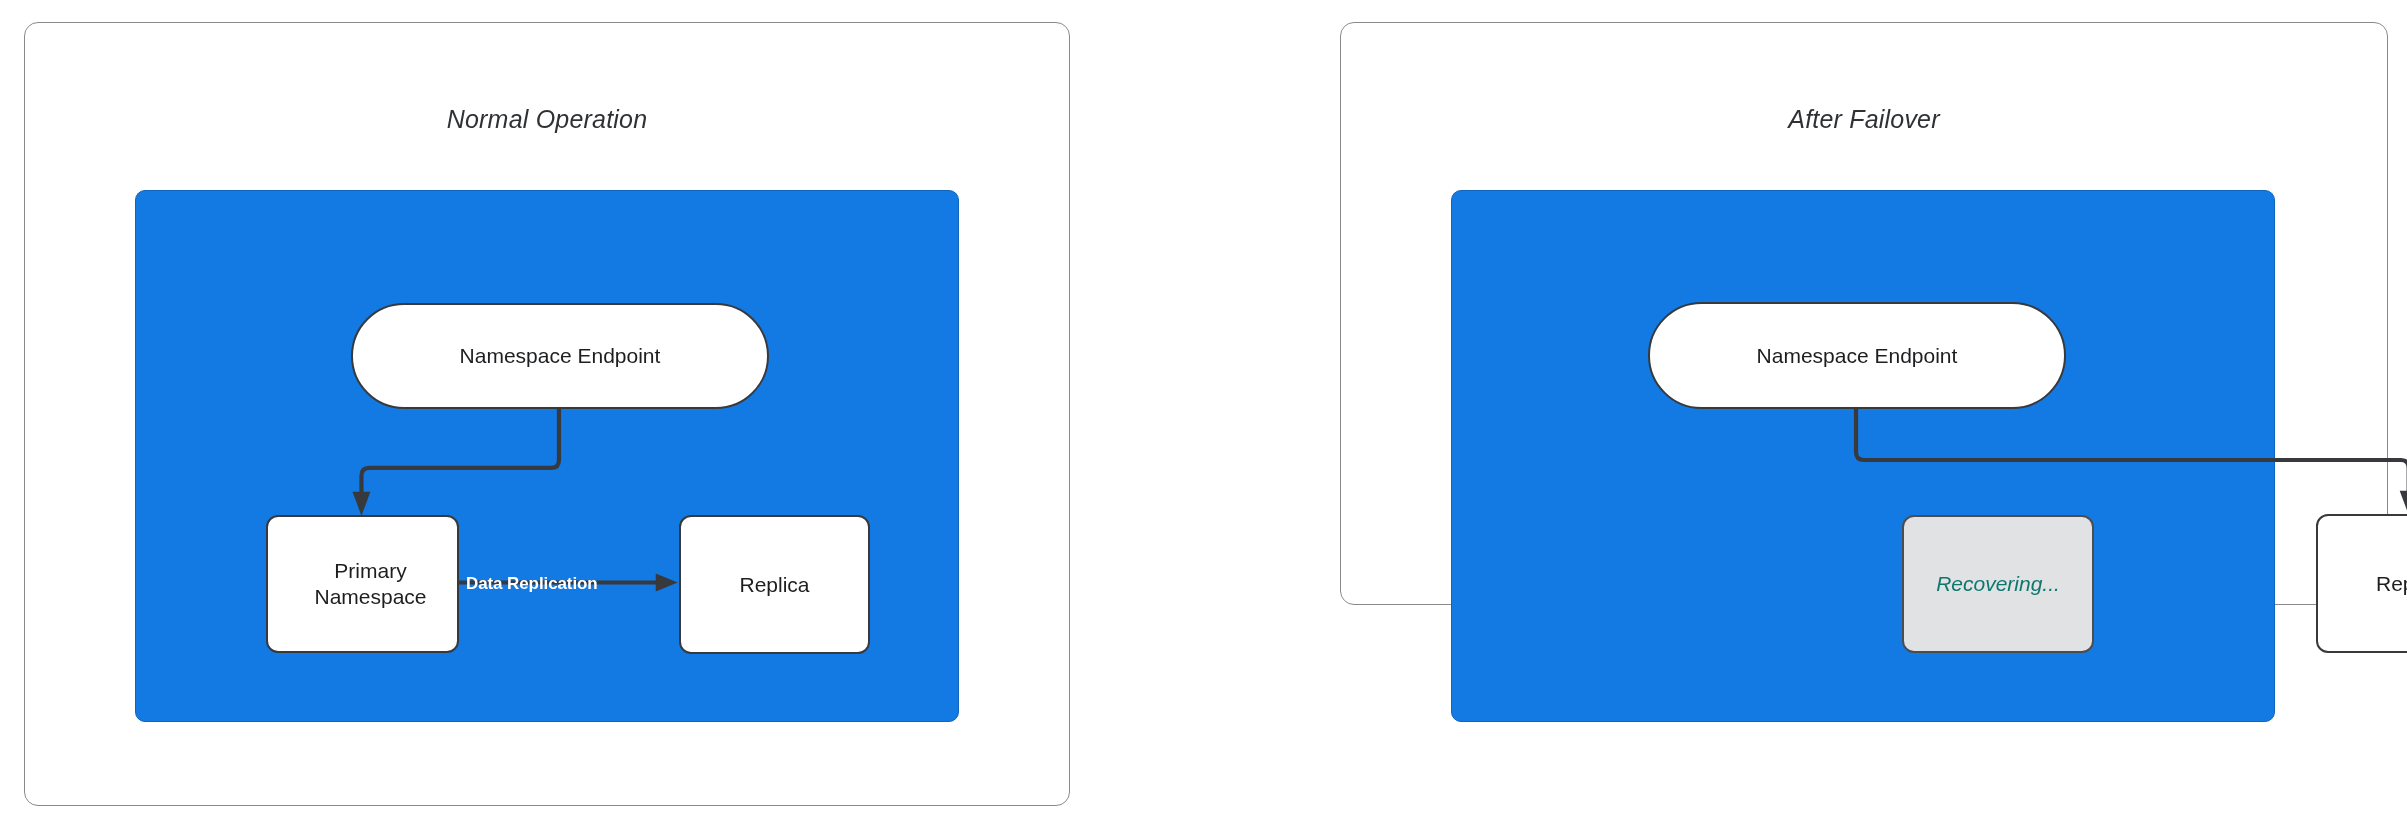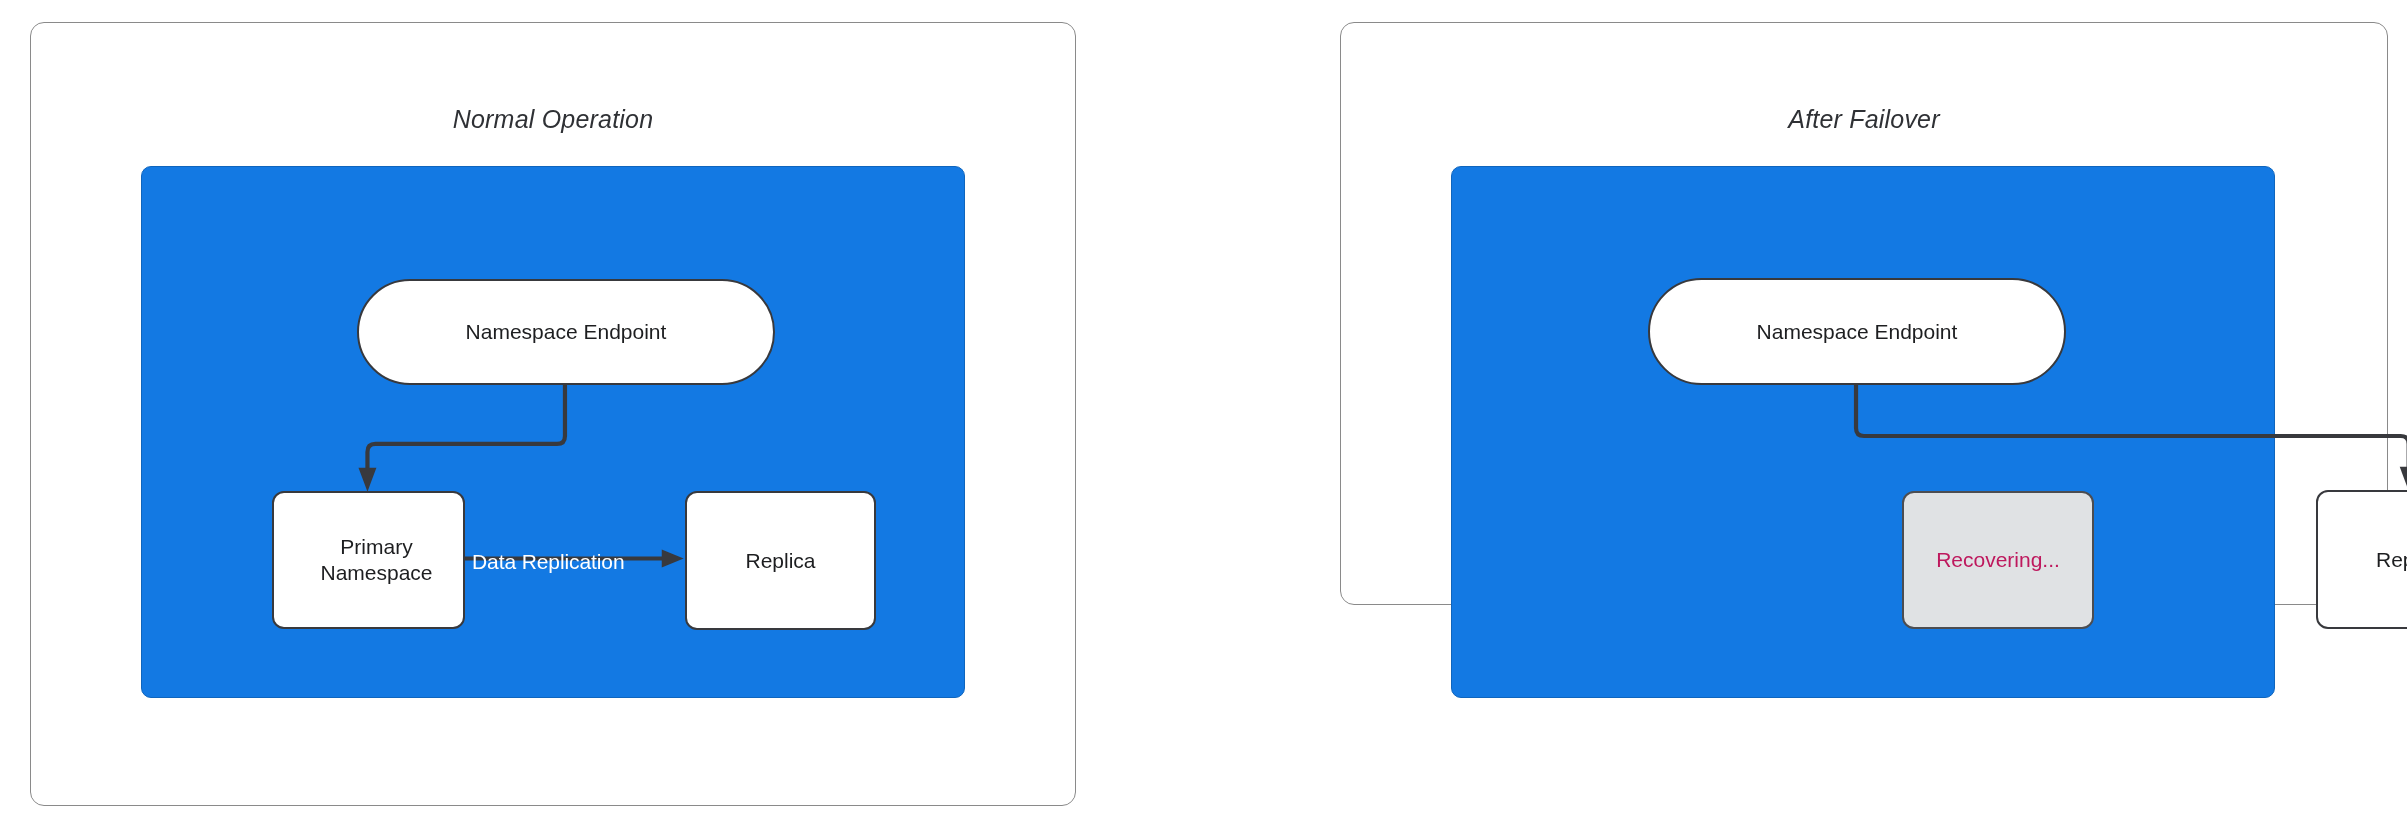--- a/index.html
+++ b/index.html
@@ -21,21 +21,21 @@
   }
 
   
   .panel {
     position: absolute;
     box-sizing: border-box;
     background: #ffffff;
     border: 1.6px solid #8a8a8a;
     border-radius: 14px;
   }
-  #panel-left  { left: 30px;   top: 22px; width: 1046px; height: 784px; }
+  #panel-left  { left: 24px;   top: 22px; width: 1046px; height: 784px; }
   #panel-right { left: 1340px; top: 22px; width: 1048px; height: 583px; }
 
   .panel-title {
     position: absolute;
     top: 82px;
     left: 0;
     width: 100%;
     text-align: center;
     font-size: 25px;
     font-style: italic;
@@ -44,20 +44,21 @@
     white-space: nowrap;
   }
 
   
   .blue-box {
     position: absolute;
     box-sizing: border-box;
     background: #1379e3;
     border: 1.5px solid #0f65bd;
     border-radius: 10px;
+    margin-top: 24px;
   }
   #blue-left  { left: 110px; top: 143px; width: 824px; height: 532px; }
   #blue-right { left: 110px; top: 143px; width: 824px; height: 532px; }
 
   
   .node {
     position: absolute;
     box-sizing: border-box;
     display: flex;
     align-items: center;
@@ -68,21 +69,22 @@
     color: #1d1e20;
     font-size: 21px;
     line-height: 1.22;
     z-index: 4;
   }
   .node.pill { border-radius: 60px; }
   .node.rect { border-radius: 12px; }
   .node.muted {
     background: #e0e2e4;
     border-color: #4c4d51;
-    color: #be185d;
+    color: #0f766e;
+    font-style: italic;
   }
 
   
   #node-endpoint-left { left: 215px; top: 112px; width: 418px; height: 106px; }
   #node-primary-left  { left: 130px; top: 324px; width: 193px; height: 138px; padding-left: 16px; }
   #node-replica-left  { left: 543px; top: 324px; width: 191px; height: 139px; }
 
   
   #node-endpoint-right { left: 196px; top: 111px; width: 418px; height: 107px; }
   #node-recovering     { left: 450px; top: 324px; width: 192px; height: 138px; }
@@ -104,22 +106,22 @@
     stroke: #38393d;
     stroke-width: 4.2;
     stroke-linecap: butt;
     stroke-linejoin: round;
   }
   .edge-head { fill: #38393d; }
 
   
   .edge-label-white {
     position: absolute;
-    font-size: 21px;
-    font-weight: normal;
+    font-size: 17px;
+    font-weight: bold;
     color: #ffffff;
     white-space: nowrap;
     z-index: 5;
     letter-spacing: -0.1px;
   }
   #label-data-replication { left: 330px; top: 383px; }
 
   
   #failover-group {
     position: absolute;

